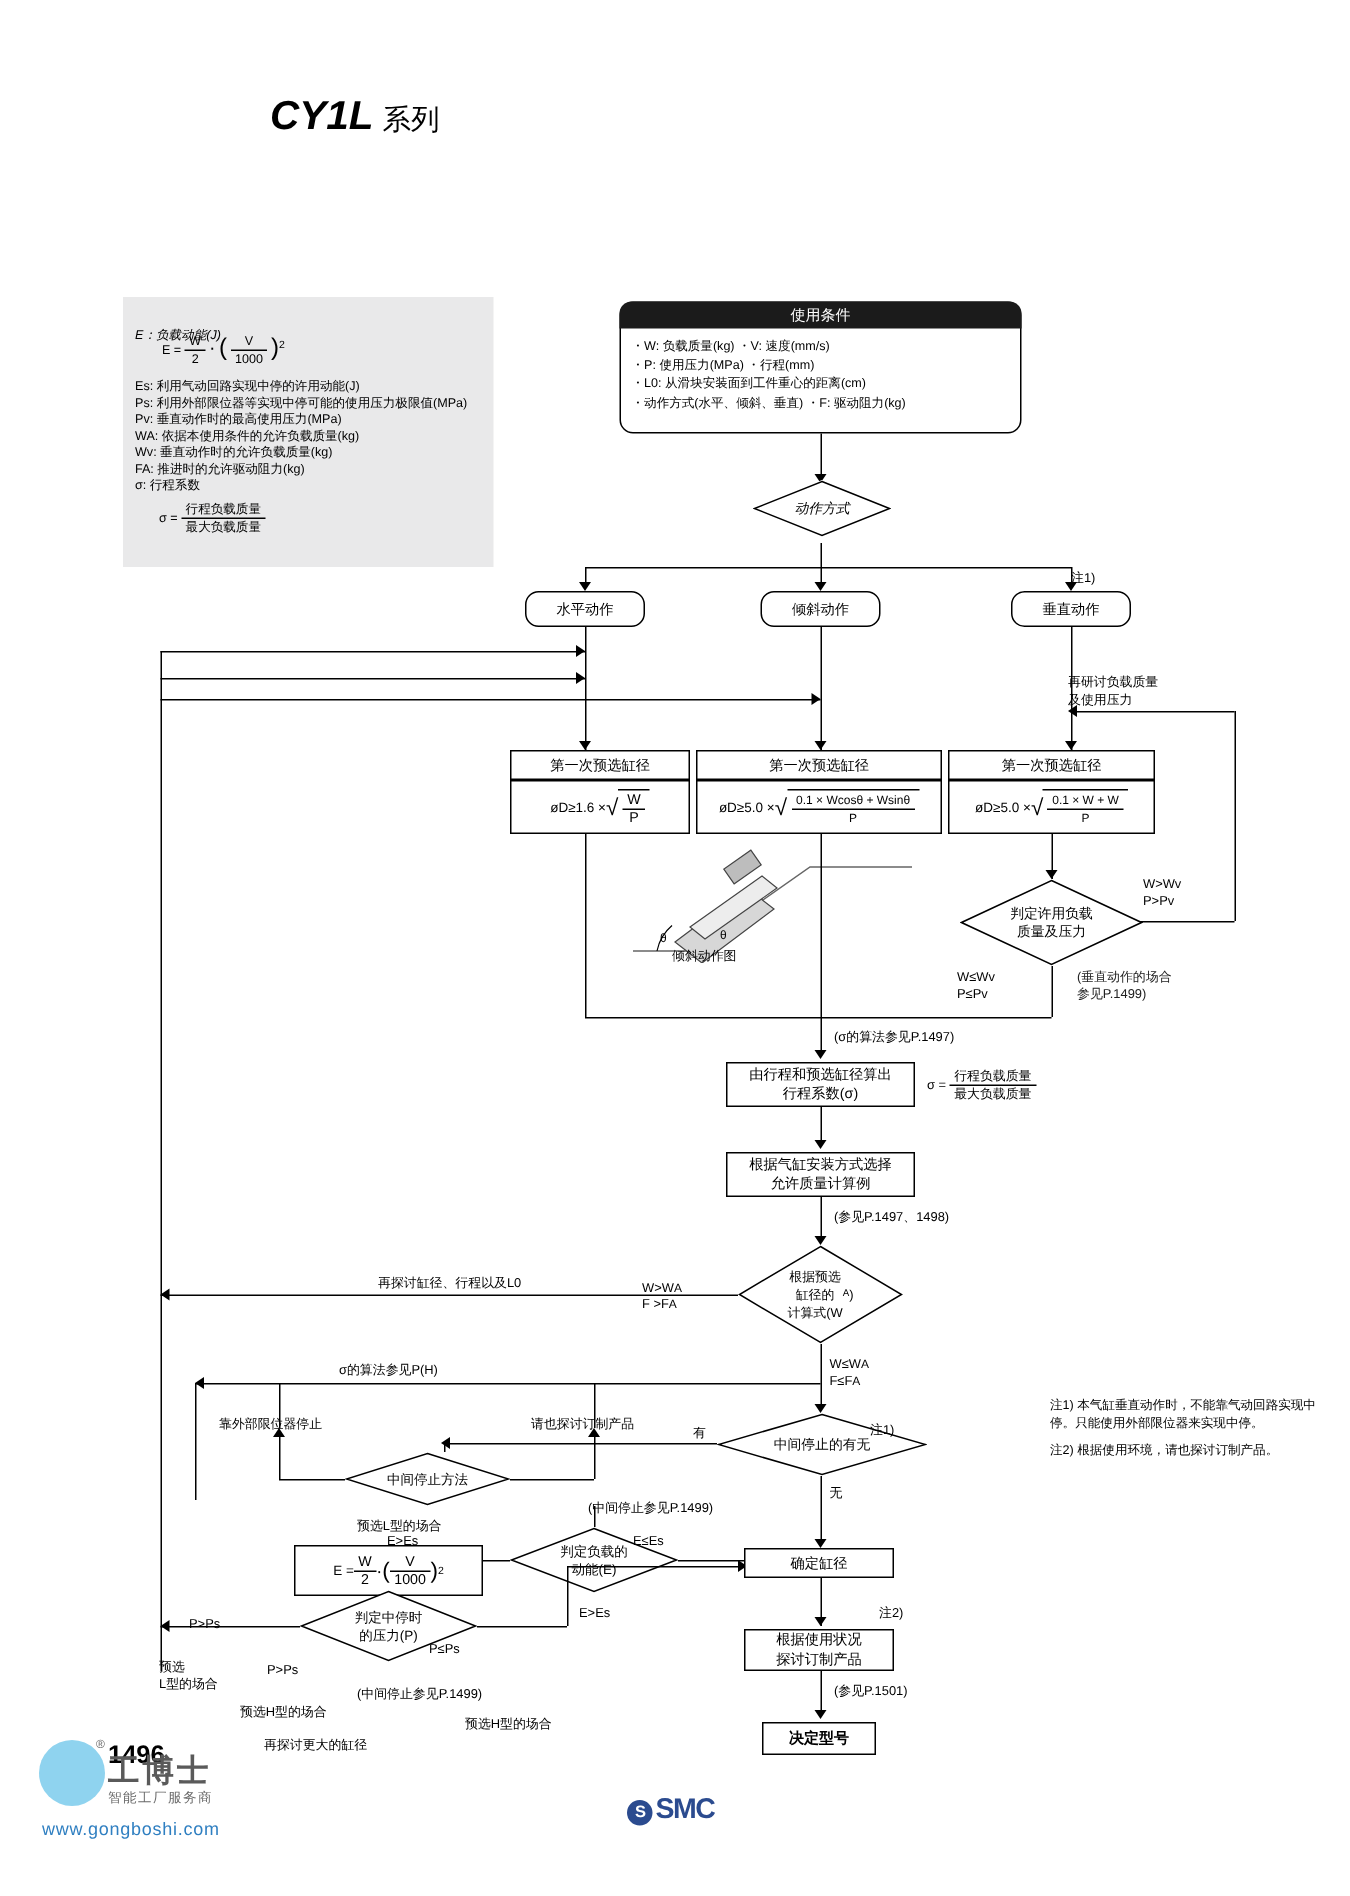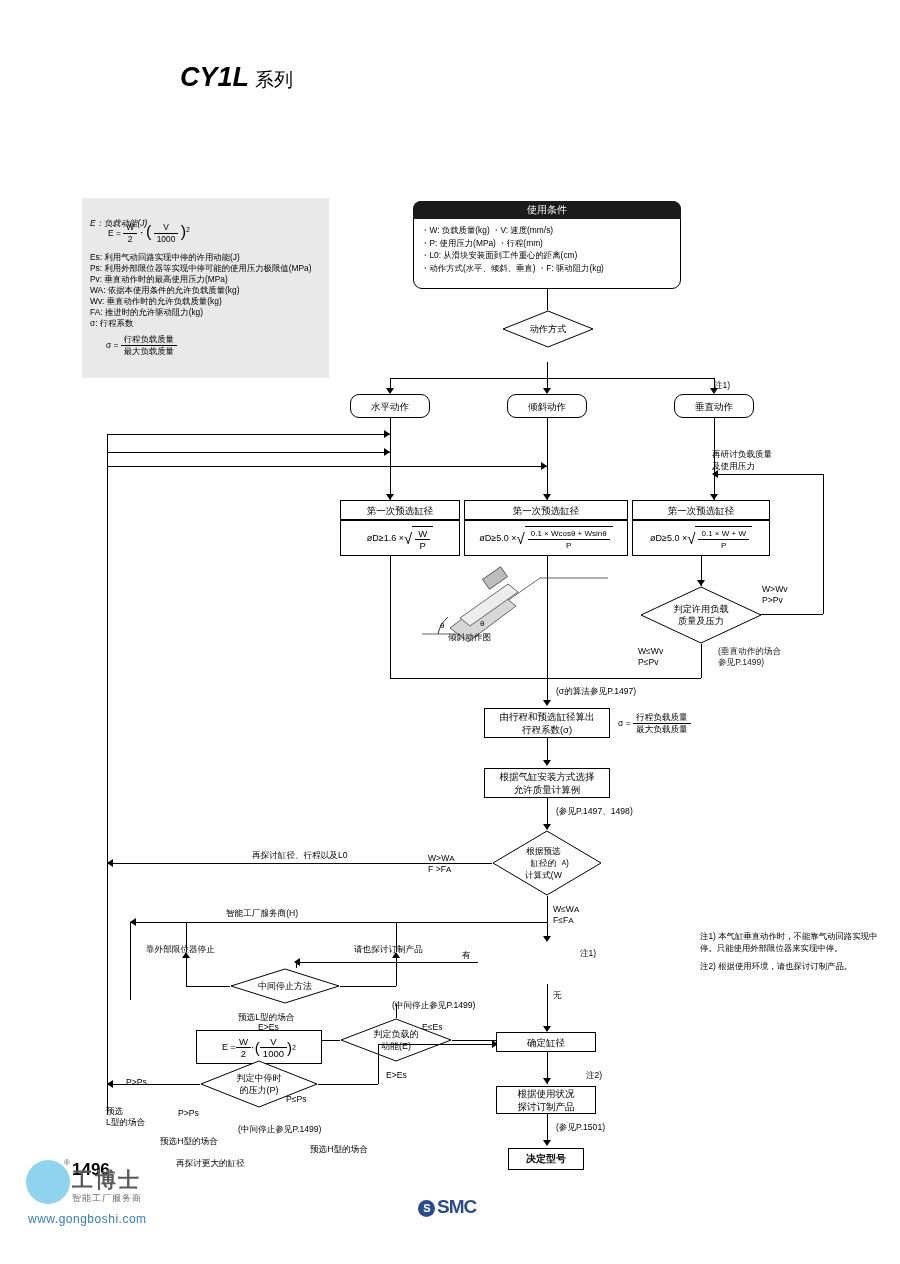--- a/index.html
+++ b/index.html
@@ -115,21 +115,21 @@
   <div class="cond-lines">
     <div>・W: 负载质量(kg)                              ・V: 速度(mm/s)</div>
     <div>・P: 使用压力(MPa)                            ・行程(mm)</div>
     <div>・L0: 从滑块安装面到工件重心的距离(cm)</div>
     <div>・动作方式(水平、倾斜、垂直)  ・F: 驱动阻力(kg)</div>
   </div>
 
   <div class="vl" style="left:547px;top:289px;height:29px;"></div>
   <div class="arrow-d" style="left:543px;top:316px;"></div>
 
-  <div class="dia" style="left:502px;top:310px;width:92px;height:38px;">
+  <div class="dia" style="left:502px;top:320px;width:92px;height:38px;font-style:italic;">
     <div class="shape" style="transform:rotate(0deg);clip-path:polygon(50% 0,100% 50%,50% 100%,0 50%);border:none;background:#fff;"></div>
     <svg width="92" height="38" style="position:absolute;left:0;top:0;">
         <polygon points="46,1 91,19 46,37 1,19" fill="#fff" stroke="#000" stroke-width="1"></polygon>
       </svg>
     <div class="lab">动作方式</div>
   </div>
 
   <div class="vl" style="left:547px;top:362px;height:16px;"></div>
   <div class="hl" style="left:390px;top:378px;width:324px;"></div>
   <div class="vl" style="left:390px;top:378px;height:12px;"></div>
@@ -263,25 +263,33 @@
   <div class="lbl" style="left:428px;top:853px;line-height:11px;">W&gt;W<span class="tiny">A</span><br>F &gt;F<span class="tiny">A</span></div>
   <div class="lbl" style="left:553px;top:904px;line-height:11px;">W≤W<span class="tiny">A</span><br>F≤F<span class="tiny">A</span></div>
 
   <div class="hl" style="left:107px;top:863px;width:385px;"></div>
   <div class="arrow-l" style="left:107px;top:859px;"></div>
   <div class="lbl" style="left:252px;top:850px;">再探讨缸径、行程以及L0</div>
 
   <div class="hl" style="left:130px;top:922px;width:417px;"></div>
   <div class="arrow-l" style="left:130px;top:918px;"></div>
   <div class="vl" style="left:130px;top:922px;height:78px;"></div>
-  <div class="lbl" style="left:226px;top:908px;">智能工厂服务商(H)</div>
+  <div class="lbl" style="left:226px;top:908px;">σ的算法参见P(H)</div>
 
   <div class="vl" style="left:547px;top:896px;height:44px;"></div>
   <div class="arrow-d" style="left:543px;top:936px;"></div>
 
+  <div class="dia" style="left:478px;top:942px;width:140px;height:42px;">
+    <svg width="140" height="42" style="position:absolute;left:0;top:0;">
+        <polygon points="70,1 139,21 70,41 1,21" fill="#fff" stroke="#000" stroke-width="1"></polygon>
+      </svg>
+    <div class="lab">
+        <span>中间停止的有无</span>
+      </div>
+  </div>
   <div class="lbl" style="left:462px;top:950px;">有</div>
   <div class="lbl" style="left:553px;top:990px;">无</div>
   <div class="lbl" style="left:580px;top:948px;">注1)</div>
 
   <div class="hl" style="left:296px;top:962px;width:182px;"></div>
   <div class="arrow-l" style="left:294px;top:958px;"></div>
 
   <div class="dia" style="left:230px;top:968px;width:110px;height:36px;">
     <svg width="110" height="36" style="position:absolute;left:0;top:0;">
         <polygon points="55,1 109,18 55,35 1,18" fill="#fff" stroke="#000" stroke-width="1"></polygon>

